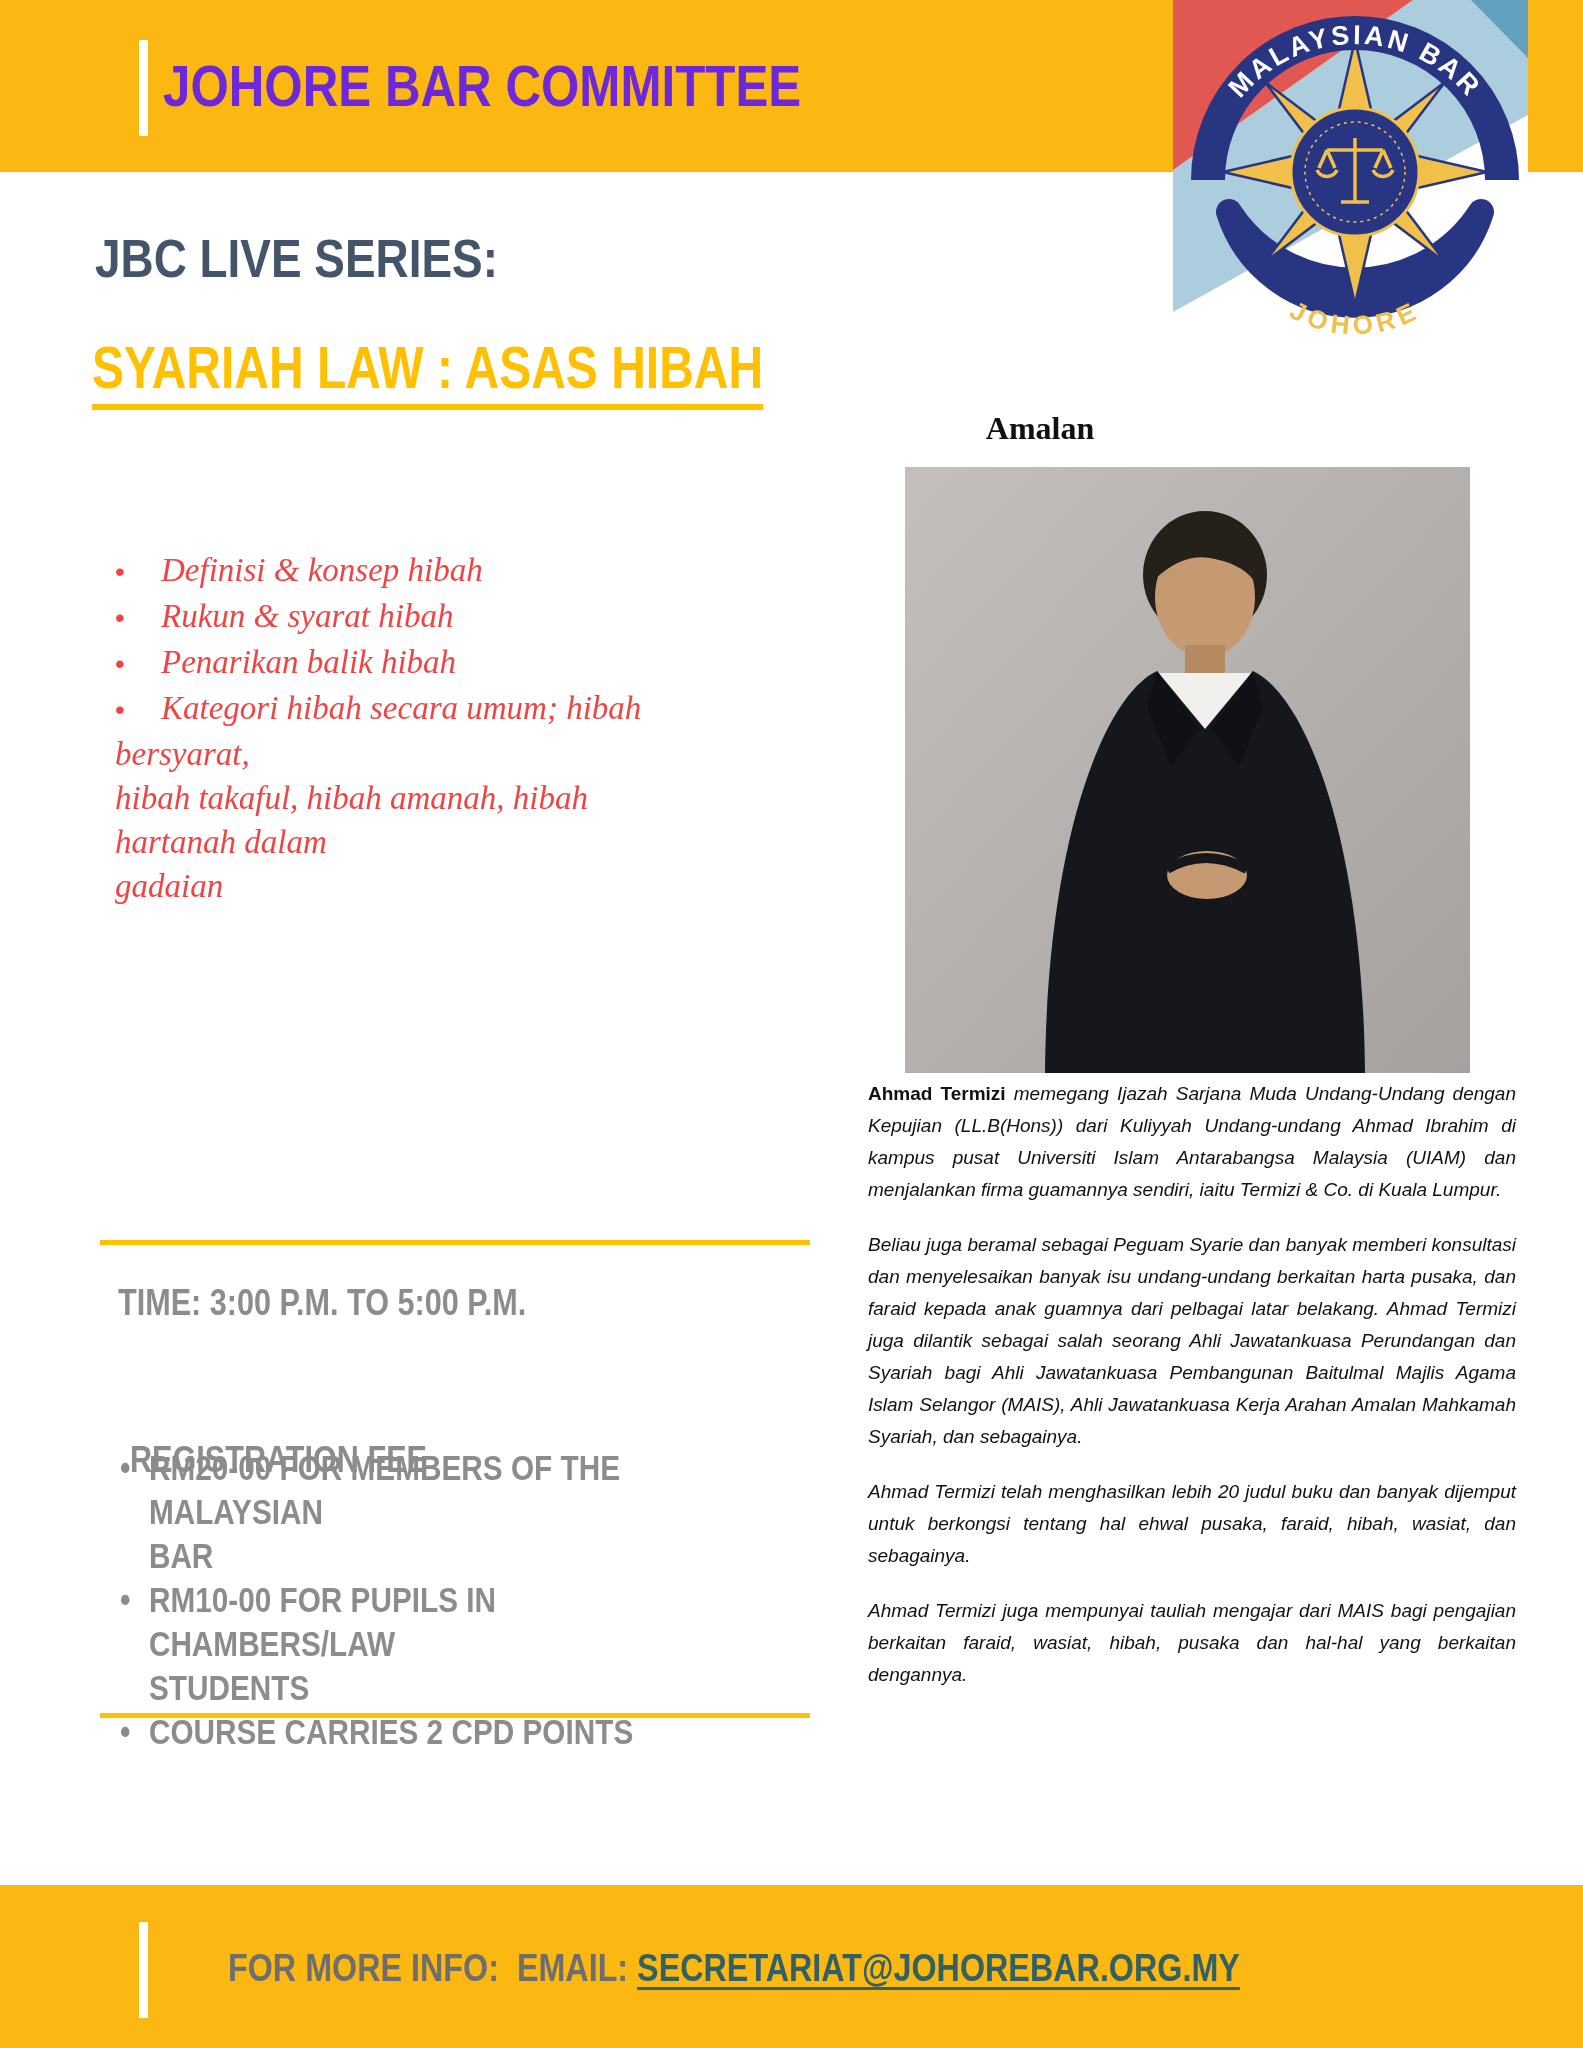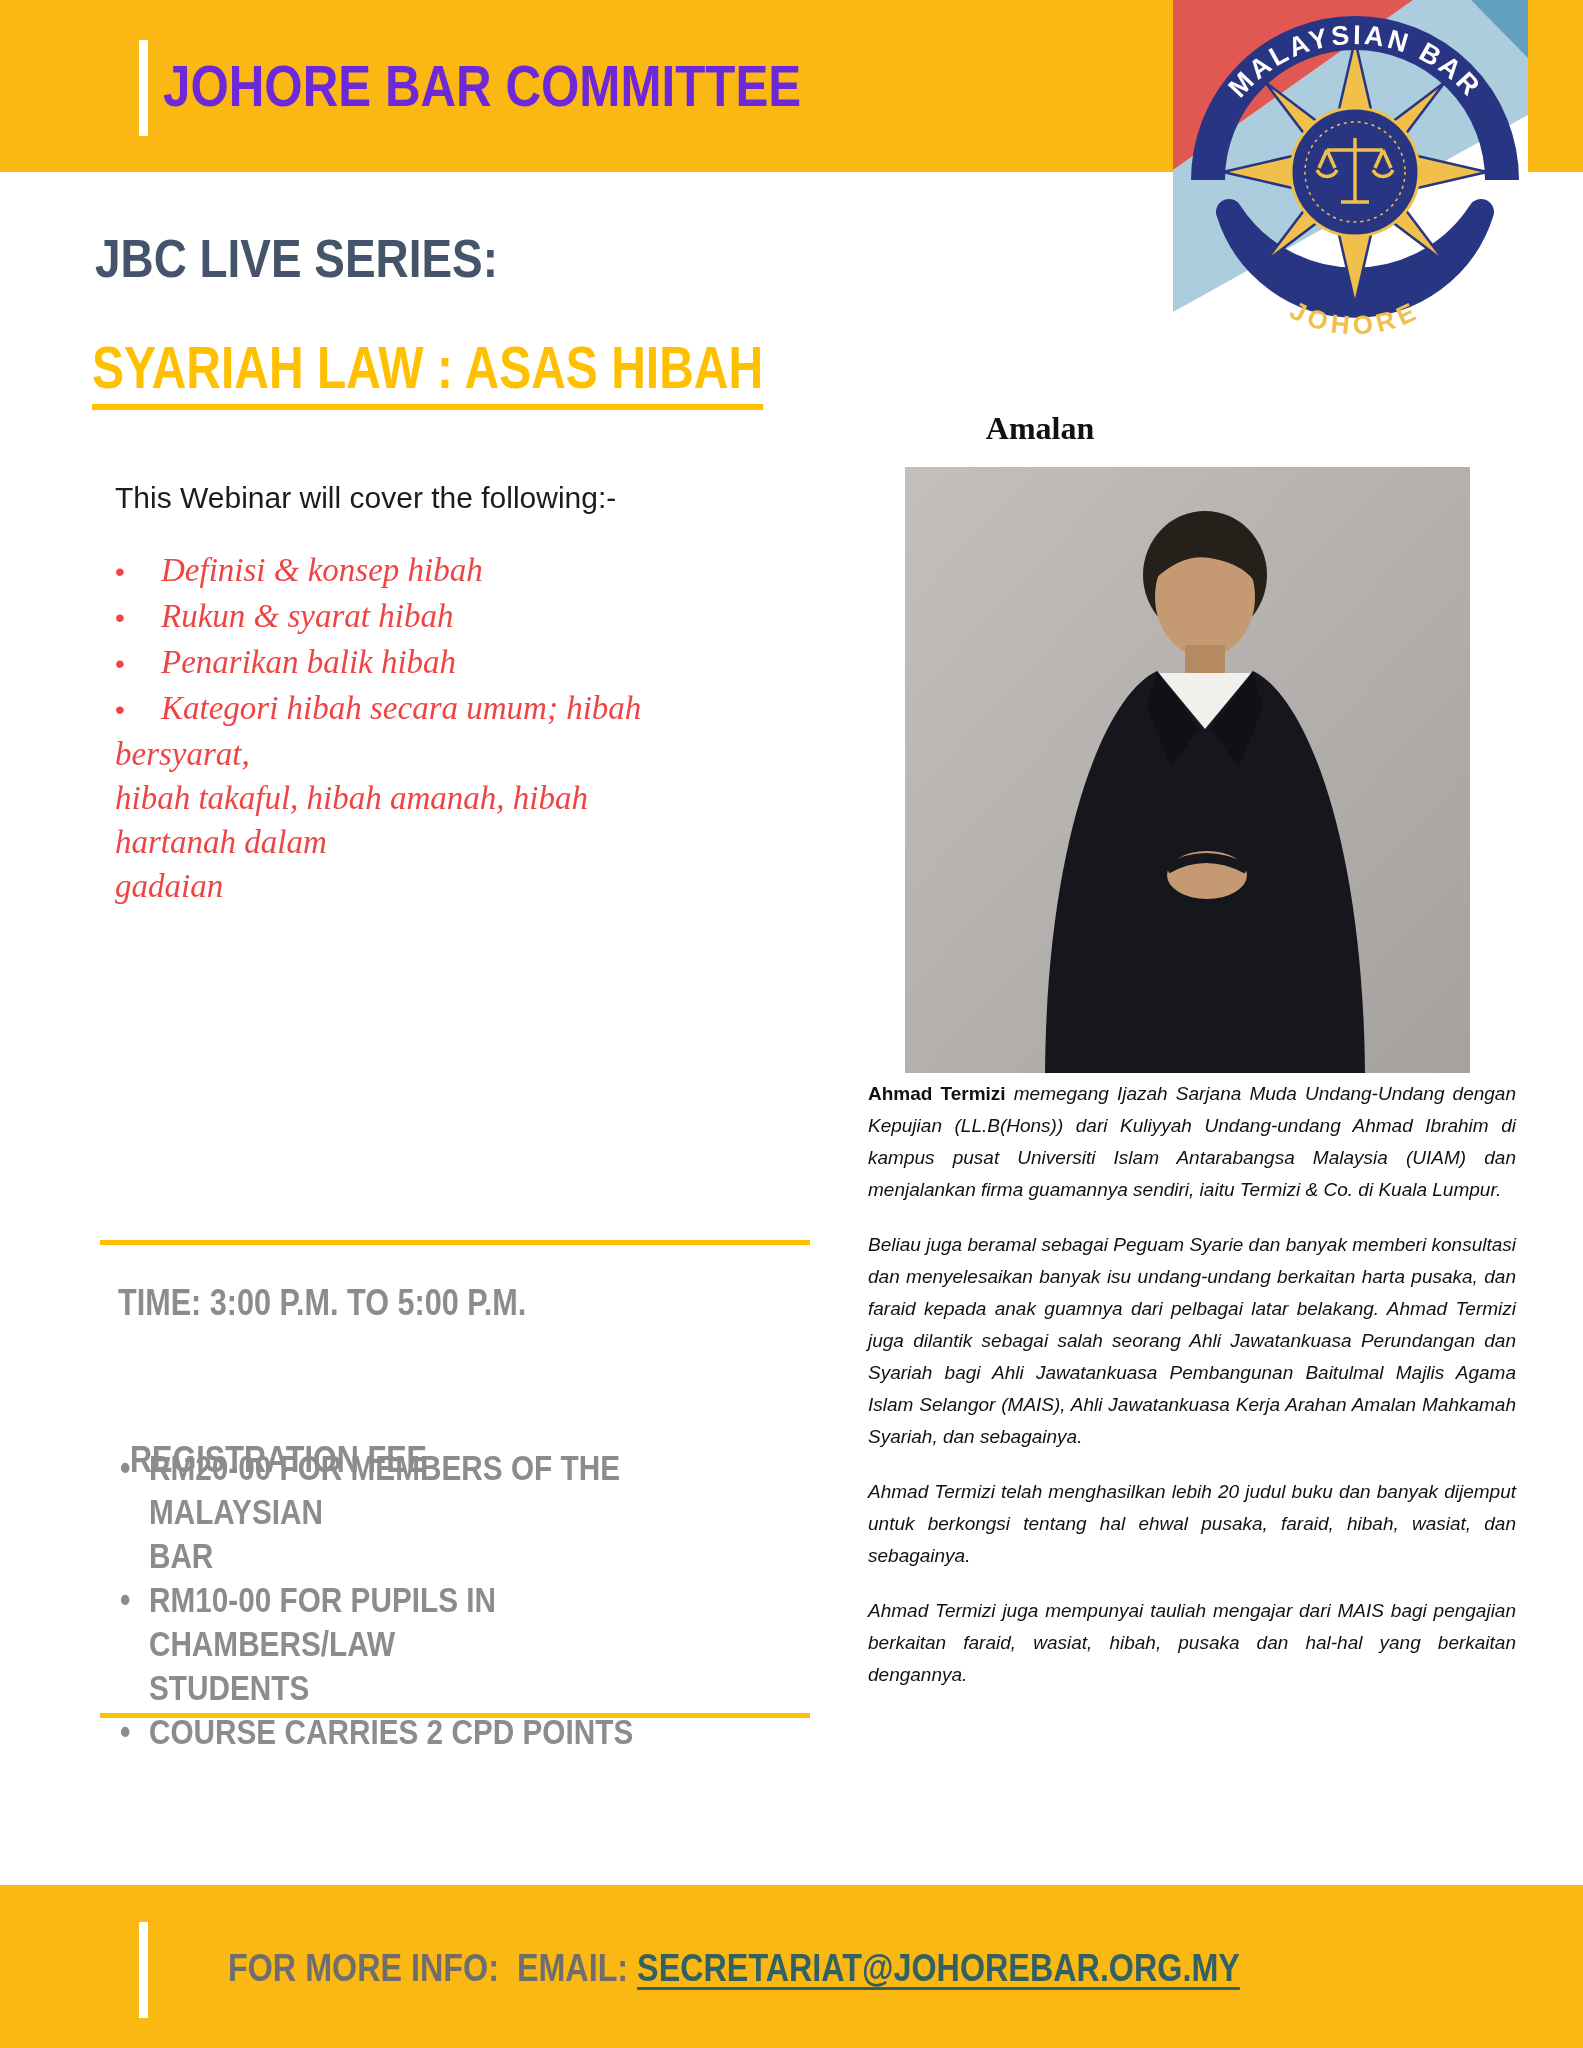--- a/index.html
+++ b/index.html
@@ -117,21 +117,20 @@
     </svg>
   </div>
 
   <div class="abs jbc-title">
     <span class="cond nowrap">JBC LIVE SERIES:</span>
   </div>
   <div class="abs" style="left:92px;top:336px;">
     <span class="cond nowrap event-title" style="position:static;transform:scaleX(0.8);">SYARIAH LAW : ASAS HIBAH</span>
   </div>
 
-  <div class="abs intro">This Webinar will cover the following:-</div>
   <ul class="abs topics">
     <li>Definisi &amp; konsep hibah</li>
     <li>Rukun &amp; syarat hibah</li>
     <li>Penarikan balik hibah</li>
     <li>Kategori hibah secara umum; hibah bersyarat,
 hibah takaful, hibah amanah, hibah hartanah dalam
 gadaian</li>
   </ul>
 
   <div class="abs rule" style="top:1240px;"></div>

